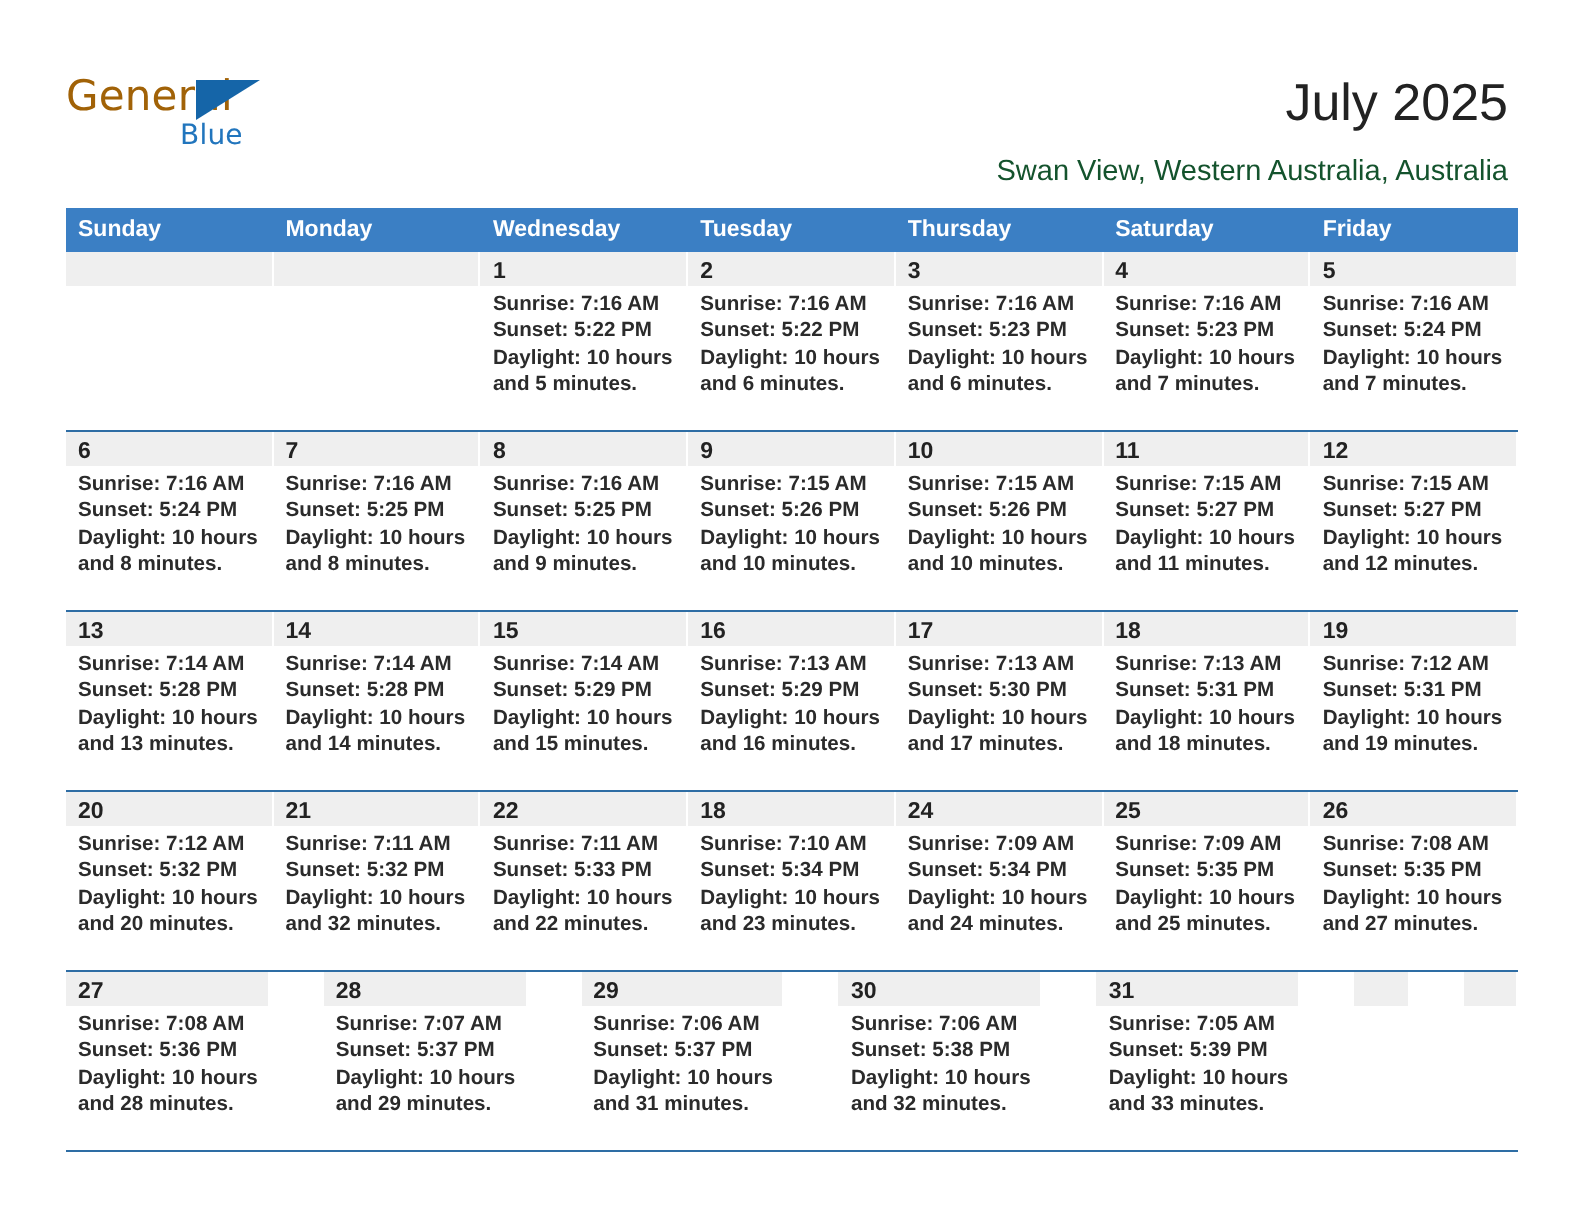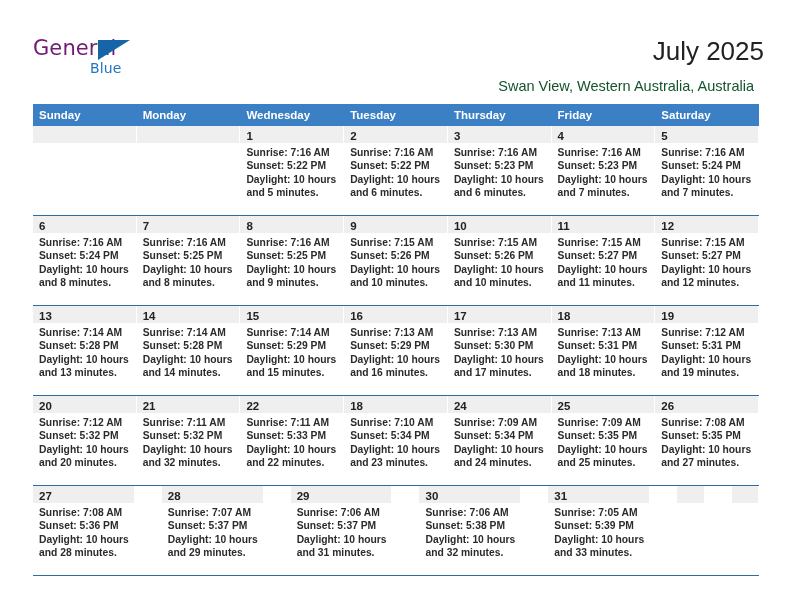--- a/index.html
+++ b/index.html
@@ -37,21 +37,21 @@
     top: 36px;
     width: 140px;
     height: 48px;
   }
   .logo-general {
     position: absolute;
     left: 0;
     top: 0;
     font-size: 21px;
     letter-spacing: .1px;
-    color: #701a75;
+    color: #a16207;
     line-height: 24px;
     font-family: "DejaVu Sans", sans-serif;
   }
   .logo-blue {
     position: absolute;
     left: 57px;
     top: 20px;
     font-size: 14px;
     letter-spacing: .1px;
     color: #2175bd;
@@ -63,21 +63,21 @@
     left: 65px;
     top: 4px;
     width: 0;
     height: 0;
     border-left: 32px solid #1565a8;
     border-bottom: 20px solid transparent;
   }
 
   .title {
     position: absolute;
-    right: 28px;
+    right: 38px;
     top: 36px;
     font-size: 26px;
     color: #222222;
     line-height: 30px;
     white-space: nowrap;
   }
   .subtitle {
     position: absolute;
     right: 38px;
     top: 78px;
@@ -172,22 +172,22 @@
     <div class="subtitle">Swan View, Western Australia, Australia</div>
   </div>
 
   <div class="calendar">
     <div class="weekday-row" id="weekday-row">
         <div class="weekday">Sunday</div>
         <div class="weekday">Monday</div>
         <div class="weekday">Wednesday</div>
         <div class="weekday">Tuesday</div>
         <div class="weekday">Thursday</div>
+        <div class="weekday">Saturday</div>
         <div class="weekday">Friday</div>
-        <div class="weekday">Saturday</div>
       </div>
     <div id="weeks-container">
         <div class="week">
           <div class="day empty">
             <div class="daynum-band"><span class="daynum"></span></div>
           </div>
           <div class="day empty">
             <div class="daynum-band"><span class="daynum"></span></div>
           </div>
           <div class="day">

